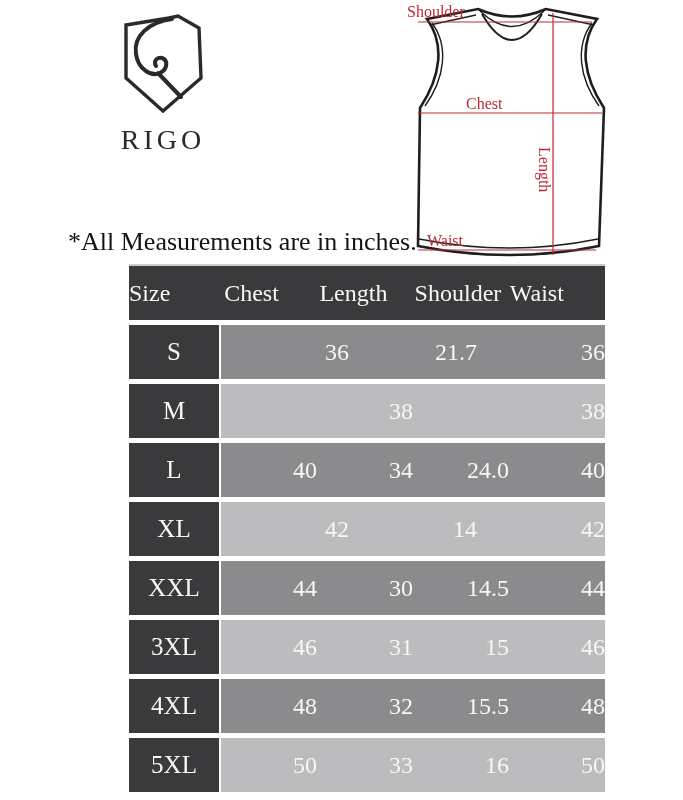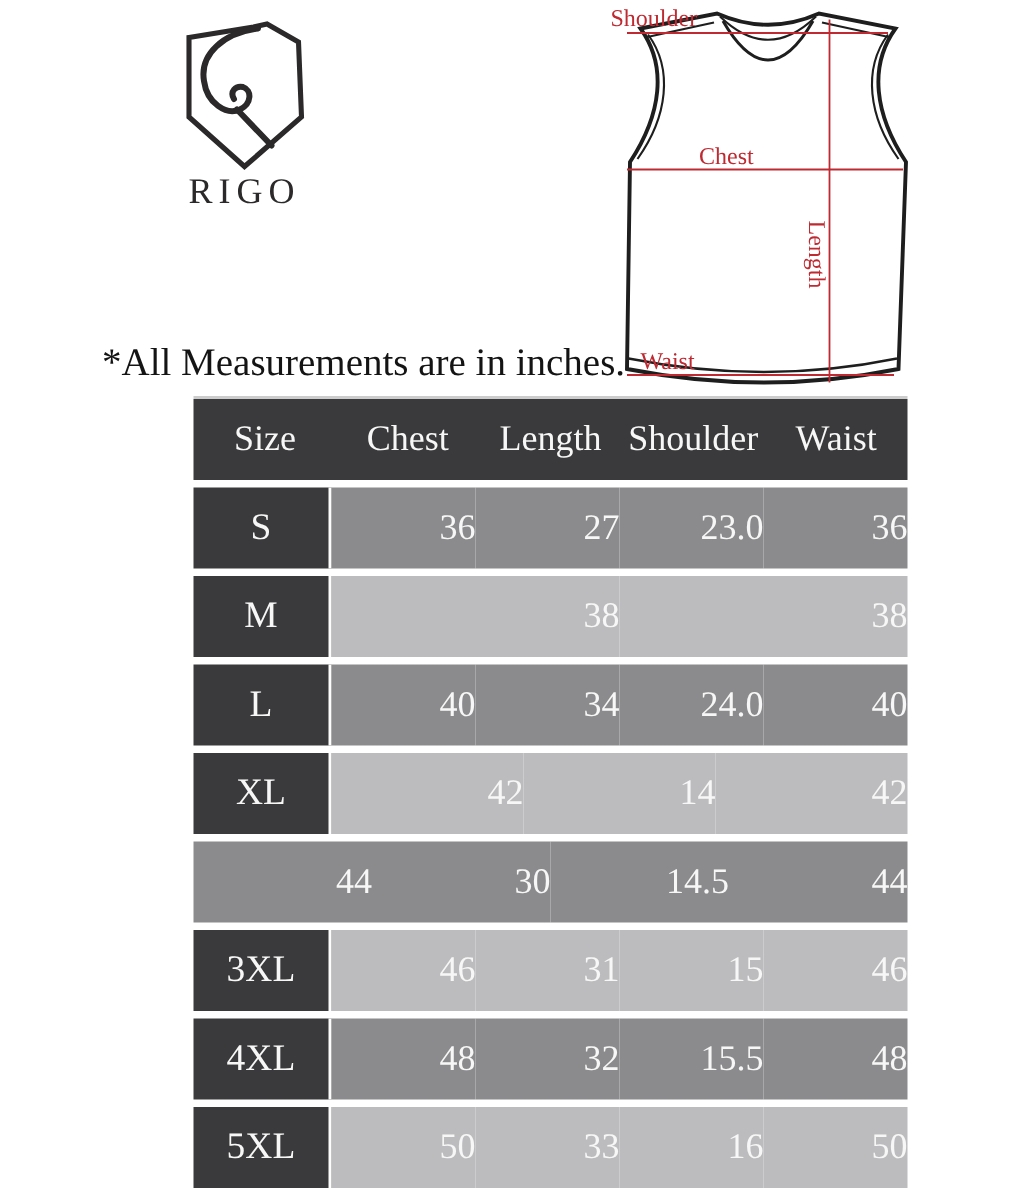--- a/index.html
+++ b/index.html
@@ -14,22 +14,22 @@
 
   
   .logo{
     position:absolute;
     left:110px; top:14px;
     width:106px;
     text-align:center;
   }
   .logo svg{display:block;margin:0 auto;}
   .brand-name{
-    margin-top:2px;
-    font-size:24px;
+    margin-top:12px;
+    font-size:28px;
     letter-spacing:4px;
     color:#2b292a;
     line-height:1;
   }
 
   
   .shirt{
     position:absolute;
     left:402px; top:0px;
     width:220px; height:266px;
@@ -56,21 +56,20 @@
     width:476px;
     border-top:2px solid #cccccc;
     font-size:24px;
     color:#f7f7f7;
   }
   .thead{
     display:flex;
     height:54px;
     line-height:54px;
     background:#3a3a3c;
-    text-align:center;
   }
   .trow{
     display:flex;
     height:54px;
     line-height:54px;
     margin-top:5px;
     text-align:center;
   }
   .cell-size{
     width:92px;
@@ -146,22 +145,21 @@
       <div class="cell">Chest</div>
       <div class="cell">Length</div>
       <div class="cell">Shoulder</div>
       <div class="cell">Waist</div>
     </div>
 
     <div>
       <div class="trow">
         <div class="cell-size">S</div>
         <div class="cell-val">36</div>
-        <div class="cell-val">27</div>
-        <div class="cell-val">23.0</div>
+        <div class="cell-val">21.7</div>
         <div class="cell-val">36</div>
       </div>
       <div class="trow">
         <div class="cell-size">M</div>
         <div class="cell-val">38</div>
         <div class="cell-val">38</div>
       </div>
       <div class="trow">
         <div class="cell-size">L</div>
         <div class="cell-val">40</div>
@@ -169,20 +167,21 @@
         <div class="cell-val">24.0</div>
         <div class="cell-val">40</div>
       </div>
       <div class="trow">
         <div class="cell-size">XL</div>
         <div class="cell-val">42</div>
         <div class="cell-val">14</div>
         <div class="cell-val">42</div>
       </div>
       <div class="trow">
+        <div class="cell-size">XXL</div>
         <div class="cell-val">44</div>
         <div class="cell-val">30</div>
         <div class="cell-val">14.5</div>
         <div class="cell-val">44</div>
       </div>
       <div class="trow">
         <div class="cell-size">3XL</div>
         <div class="cell-val">46</div>
         <div class="cell-val">31</div>
         <div class="cell-val">15</div>

